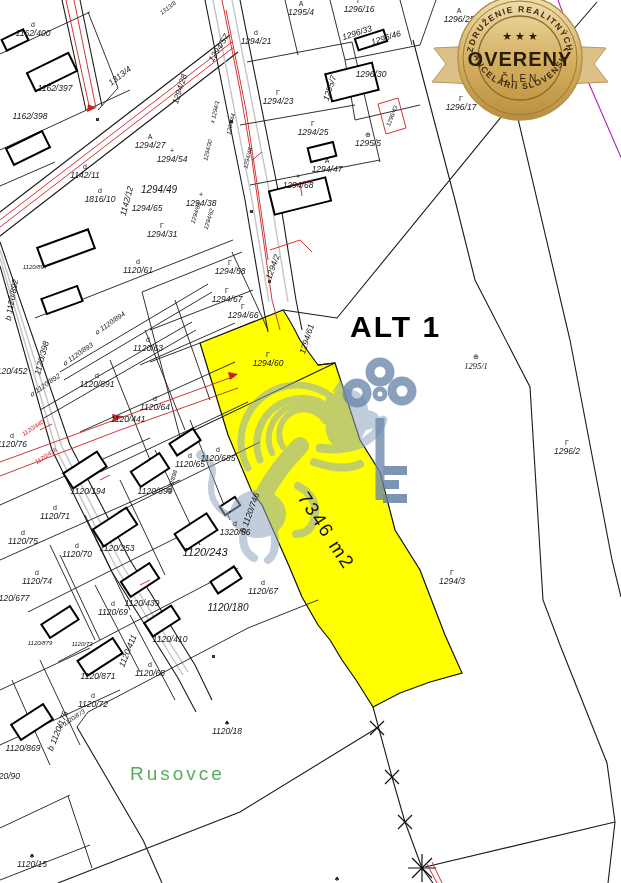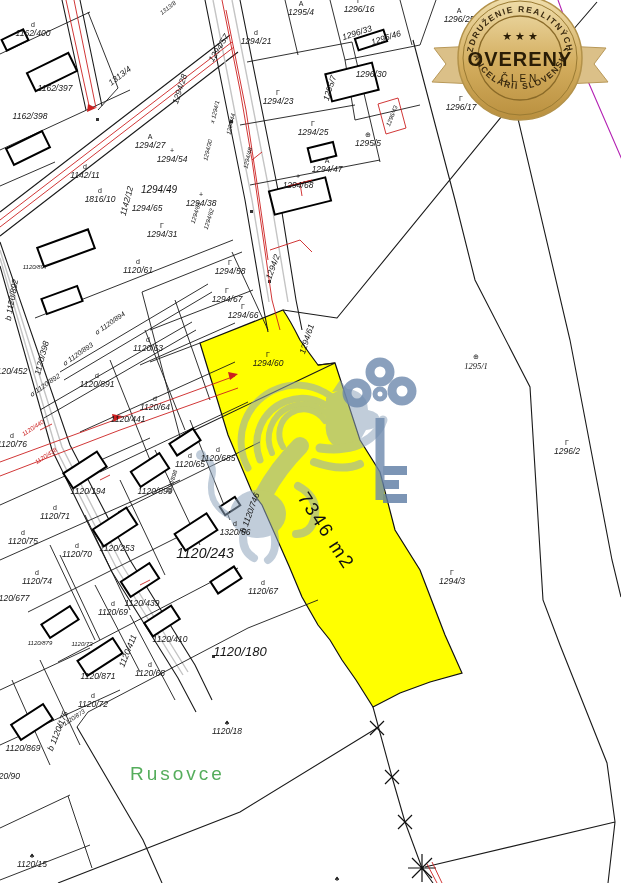--- a/index.html
+++ b/index.html
@@ -223,39 +223,40 @@
       <div class="plbl" style="left: 23px; top: 538px; font-size: 8.5px; transform: translate(-50%, -50%) rotate(0deg);"><span class="sym">d</span><span>1120/75</span></div>
       <div class="plbl" style="left: 77px; top: 551px; font-size: 8.5px; transform: translate(-50%, -50%) rotate(0deg);"><span class="sym">d</span><span>1120/70</span></div>
       <div class="plbl" style="left: 117px; top: 548px; font-size: 8.5px; transform: translate(-50%, -50%) rotate(0deg);"><span>1120/253</span></div>
       <div class="plbl" style="left: 37px; top: 578px; font-size: 8.5px; transform: translate(-50%, -50%) rotate(0deg);"><span class="sym">d</span><span>1120/74</span></div>
       <div class="plbl" style="left: 12px; top: 598px; font-size: 8.5px; transform: translate(-50%, -50%) rotate(0deg);"><span>1120/677</span></div>
       <div class="plbl" style="left: 113px; top: 609px; font-size: 8.5px; transform: translate(-50%, -50%) rotate(0deg);"><span class="sym">d</span><span>1120/69</span></div>
       <div class="plbl" style="left: 142px; top: 603px; font-size: 8.5px; transform: translate(-50%, -50%) rotate(0deg);"><span>1120/439</span></div>
       <div class="plbl" style="left: 170px; top: 639px; font-size: 8.5px; transform: translate(-50%, -50%) rotate(0deg);"><span>1120/410</span></div>
       <div class="plbl" style="left: 128px; top: 651px; font-size: 8.5px; transform: translate(-50%, -50%) rotate(-68deg);"><span>1120/411</span></div>
       <div class="plbl" style="left: 235px; top: 529px; font-size: 8.5px; transform: translate(-50%, -50%) rotate(0deg);"><span class="sym">d</span><span>1320/66</span></div>
-      <div class="plbl" style="left: 205px; top: 553px; font-size: 14px; transform: translate(-50%, -50%) rotate(0deg);"><span>1120/243</span></div>
+      <div class="plbl" style="left: 205px; top: 553px; font-size: 11px; transform: translate(-50%, -50%) rotate(0deg);"><span>1120/243</span></div>
       <div class="plbl" style="left: 263px; top: 588px; font-size: 8.5px; transform: translate(-50%, -50%) rotate(0deg);"><span class="sym">d</span><span>1120/67</span></div>
-      <div class="plbl" style="left: 240px; top: 608px; font-size: 13px; transform: translate(-50%, -50%) rotate(0deg); margin-top: 44px;"><span>1120/180</span></div>
+      <div class="plbl" style="left: 228px; top: 608px; font-size: 10px; transform: translate(-50%, -50%) rotate(0deg);"><span>1120/180</span></div>
       <div class="plbl" style="left: 150px; top: 670px; font-size: 8.5px; transform: translate(-50%, -50%) rotate(0deg);"><span class="sym">d</span><span>1120/68</span></div>
       <div class="plbl" style="left: 218px; top: 455px; font-size: 8.5px; transform: translate(-50%, -50%) rotate(0deg);"><span class="sym">d</span><span>1120/685</span></div>
       <div class="plbl" style="left: 250px; top: 513px; font-size: 8.5px; transform: translate(-50%, -50%) rotate(-70deg);"><span>b 1120/746</span></div>
       <div class="plbl" style="left: 40px; top: 643px; font-size: 6px; transform: translate(-50%, -50%) rotate(0deg);"><span>1120/879</span></div>
       <div class="plbl" style="left: 82px; top: 644px; font-size: 6px; transform: translate(-50%, -50%) rotate(0deg);"><span>1120/73</span></div>
       <div class="plbl" style="left: 98px; top: 676px; font-size: 8.5px; transform: translate(-50%, -50%) rotate(0deg);"><span>1120/871</span></div>
       <div class="plbl" style="left: 93px; top: 701px; font-size: 8.5px; transform: translate(-50%, -50%) rotate(0deg);"><span class="sym">d</span><span>1120/72</span></div>
       <div class="plbl" style="left: 72px; top: 719px; font-size: 6px; transform: translate(-50%, -50%) rotate(-33deg);"><span>b 1120/873</span></div>
       <div class="plbl" style="left: 58px; top: 731px; font-size: 8.5px; transform: translate(-50%, -50%) rotate(-68deg);"><span>b 1120/175</span></div>
       <div class="plbl" style="left: 23px; top: 748px; font-size: 8.5px; transform: translate(-50%, -50%) rotate(0deg);"><span>1120/869</span></div>
       <div class="plbl" style="left: 5px; top: 776px; font-size: 8.5px; transform: translate(-50%, -50%) rotate(0deg);"><span>1120/90</span></div>
       <div class="plbl" style="left: 227px; top: 728px; font-size: 8.5px; transform: translate(-50%, -50%) rotate(0deg);"><span class="sym">♣</span><span>1120/18</span></div>
       <div class="plbl" style="left: 32px; top: 861px; font-size: 8.5px; transform: translate(-50%, -50%) rotate(0deg);"><span class="sym">♣</span><span>1120/15</span></div>
       <div class="plbl" style="left: 337px; top: 868px; font-size: 8.5px; transform: translate(-50%, -50%) rotate(0deg); margin-top: 16px;"><span class="sym">♣</span><span>1120/19</span></div>
     </div>
 
+  <div id="alt-label">ALT 1</div>
   <div id="area-label">7346 m2</div>
   <div id="district-label" style="color: rgb(85, 173, 92);">Rusovce</div>
 
   <svg id="badge" width="200" height="150" viewBox="0 0 200 150">
     <g>
       <path d="M99,50 L14,54 L26,70 L12,88 L99,92 Z" fill="#dbc088" stroke="#b89858" stroke-width="1"></path>
       <path d="M101,50 L186,54 L174,70 L188,88 L101,92 Z" fill="#dbc088" stroke="#b89858" stroke-width="1"></path>
     </g>
     <circle cx="100" cy="64" r="62" fill="url(#goldGrad)" stroke="#b3924a" stroke-width="1.5"></circle>
     <circle cx="100" cy="64" r="57" fill="none" stroke="#9a7b33" stroke-width="1"></circle>

